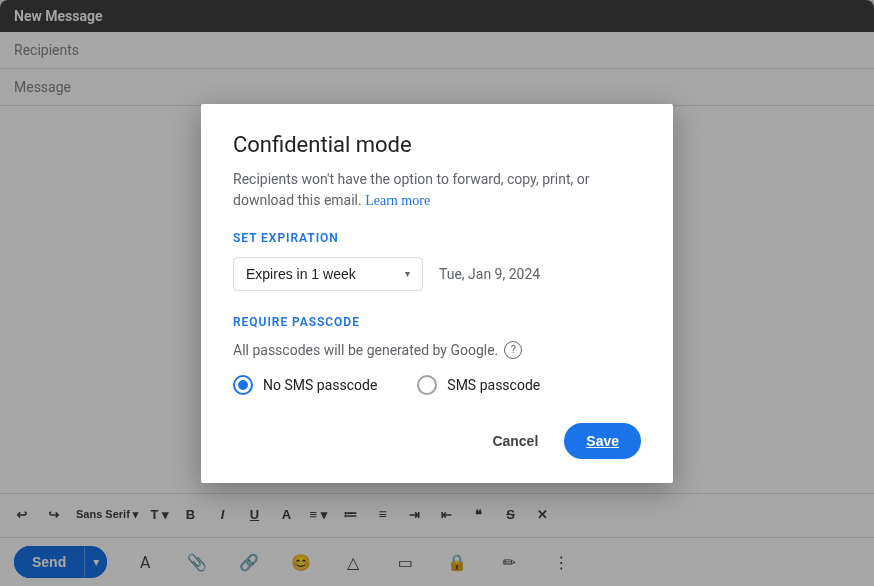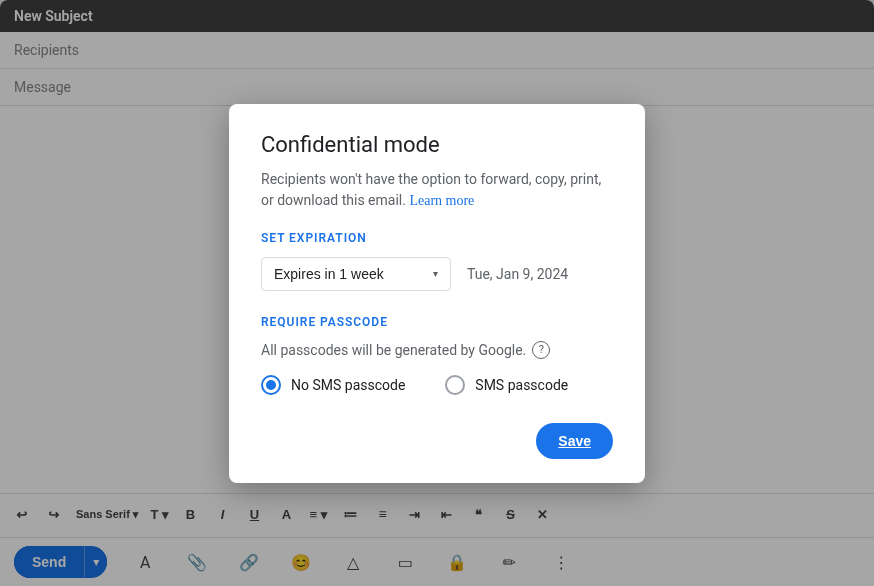--- a/index.html
+++ b/index.html
@@ -134,22 +134,22 @@
       background: rgba(0,0,0,0.35);
       display: flex;
       align-items: center;
       justify-content: center;
       z-index: 10;
     }
 
     
     .modal {
       background: #fff;
-      border-radius: 8px;
-      width: 416px;
+      border-radius: 2px;
+      width: 472px;
       padding: 28px 32px 24px;
       box-shadow: 0 8px 30px rgba(0,0,0,0.3);
       position: relative;
     }
 
     .modal-title {
       font-size: 22px;
       font-weight: 400;
       color: #202124;
       margin-bottom: 12px;
@@ -308,21 +308,21 @@
       font-size: 10px;
       color: #5f6368;
     }
   </style>
 </head>
 <body>
 
 <div class="compose-bg">
   <div class="compose-window">
     <div class="compose-header">
-      <span>New Subject</span>
+      <span>New Message</span>
     </div>
     <div class="compose-field">
       <span>Recipients</span>
     </div>
     <div class="compose-field">
       <span>Message</span>
     </div>
 
     <div class="compose-toolbar">
       <button class="toolbar-btn">↩</button>
@@ -397,16 +397,17 @@
         <div class="radio-circle filled"></div>
         <span>No SMS passcode</span>
       </label>
       <label class="radio-option">
         <div class="radio-circle empty"></div>
         <span>SMS passcode</span>
       </label>
     </div>
 
     <div class="modal-actions">
+      <button class="btn-cancel">Cancel</button>
       <button class="btn-save">Save</button>
     </div>
   </div>
 </div>
 
 </body></html>

